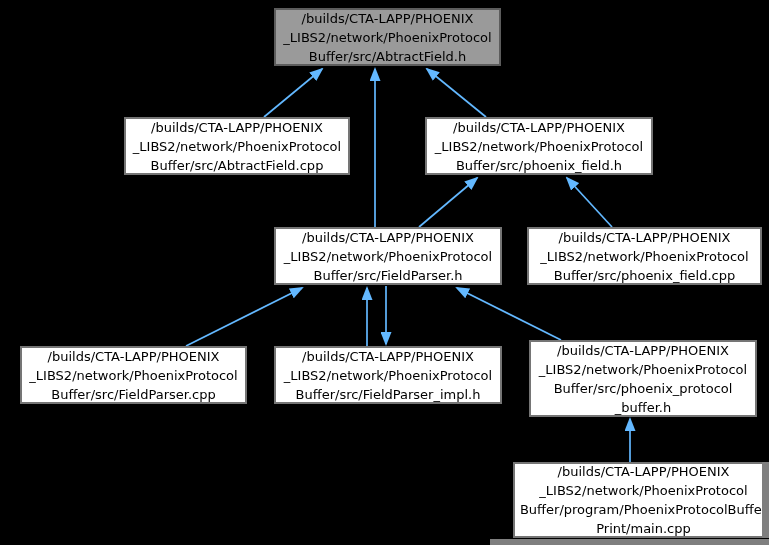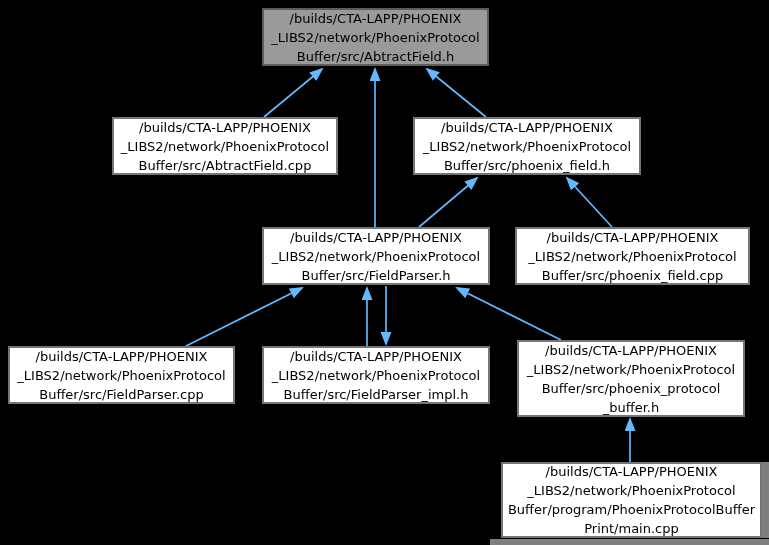--- a/index.html
+++ b/index.html
@@ -27,20 +27,21 @@
     border: 2px solid #757575;
     color: #000000;
     display: flex;
     align-items: center;
     justify-content: center;
     text-align: center;
     font-size: 13px;
     line-height: 19px;
     white-space: pre;
     cursor: pointer;
+    margin-left: 12px;
   }
   .node-current {
     background: #9a9a9a;
     border-color: #5c5c5c;
   }
   .node-label {
     display: block;
     white-space: pre;
   }
   .scroll-thumb {

